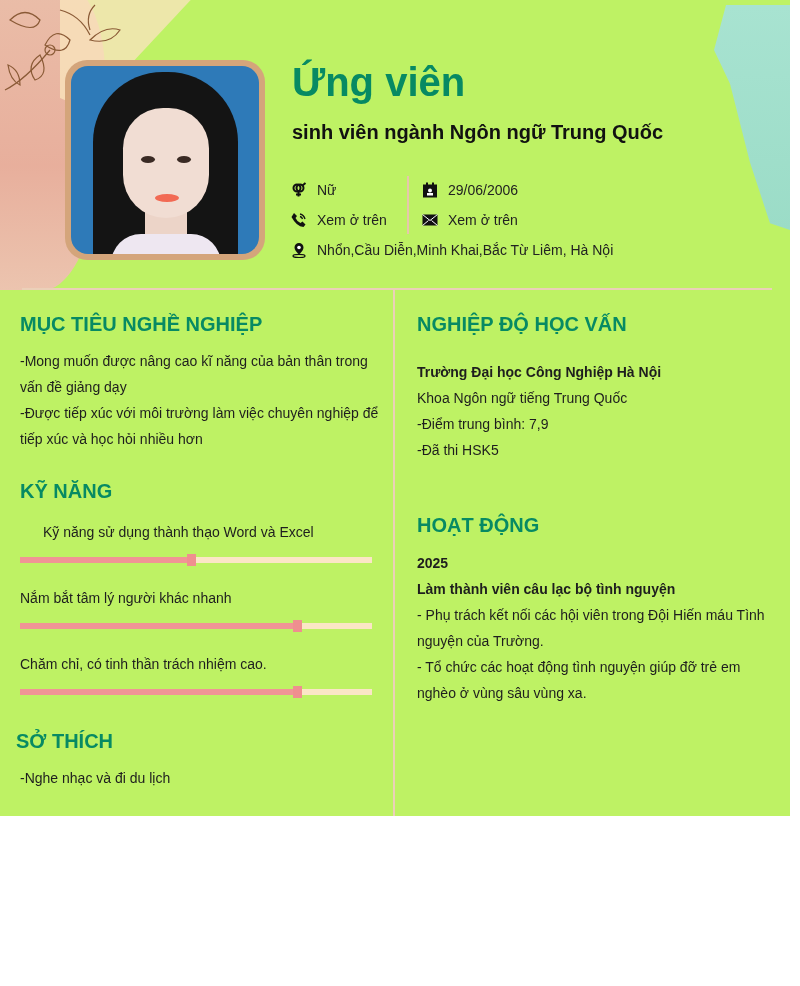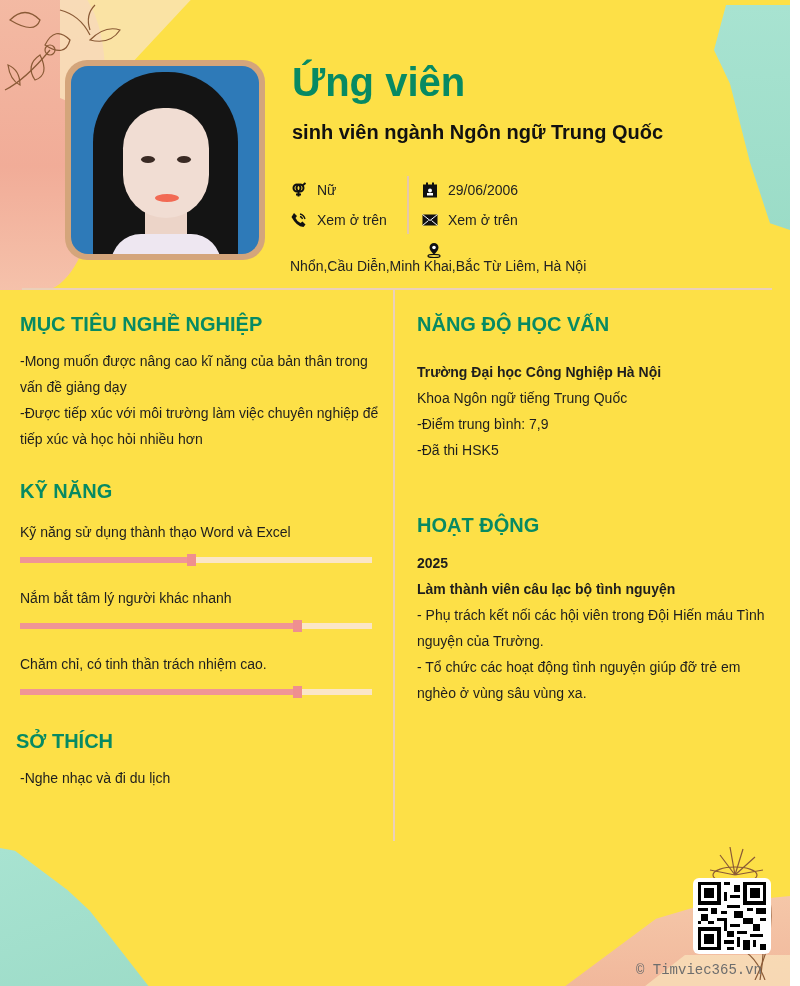--- a/index.html
+++ b/index.html
@@ -1,18 +1,18 @@
 <!DOCTYPE html>
 <html><head>
 <meta charset="utf-8">
 <style>
   * { box-sizing: border-box; margin: 0; padding: 0; }
   html, body { width: 800px; height: 986px; overflow: hidden; background: #ffffff; }
   body { font-family: "Liberation Sans", "DejaVu Sans", sans-serif; color: #1a1a1a; }
-  .page { position: relative; width: 790px; height: 986px; background: #fde047; overflow: hidden; padding-left: 44px; }
+  .page { position: relative; width: 790px; height: 816px; background: #bef264; overflow: hidden; padding-left: 44px; }
 
   
   .deco { position: absolute; pointer-events: none; }
   .deco-tl-pink { left: -20px; top: -20px; width: 120px; height: 310px;
     background: linear-gradient(180deg, #f2b5b5 0%, #efa3a6 60%, #f4bcbc 100%);
     border-radius: 0 60px 40px 0 / 0 120px 80px 0; opacity: .85; transform: skewX(-6deg); }
   .deco-tl-yellow { left: 60px; top: -10px; width: 140px; height: 120px;
     background: #f9e3bb; opacity: .8; clip-path: polygon(0 0, 100% 0, 20% 100%, 0 90%); }
   .deco-tr-mint { right: 0; top: 5px; width: 80px; height: 225px;
     background: linear-gradient(180deg, #a8e3d1, #9bdcc7);
@@ -154,21 +154,21 @@
   </div>
   <div class="info-row" style="left:421px; top:212px;">
     <span class="ic">
       <svg width="16" height="12" viewBox="0 0 16 12">
           <rect x="0.5" y="0.5" width="15" height="11" fill="#111"></rect>
           <path d="M0.5 0.5 l7.5 6 7.5 -6 M0.5 11.5 l6 -5 M15.5 11.5 l-6 -5" fill="none" stroke="#fff" stroke-width="1"></path>
         </svg>
     </span>
     <span>Xem ở trên</span>
   </div>
-  <div class="info-row" style="left:290px; top:242px;flex-direction:column;">
+  <div class="info-row" style="left:290px; top:242px;">
     <span class="ic">
       <svg width="16" height="16" viewBox="0 0 16 16">
           <path d="M8 1 a4.5 4.5 0 0 1 4.5 4.5 q0 3 -4.5 7 q-4.5 -4 -4.5 -7 A4.5 4.5 0 0 1 8 1z" fill="#111"></path>
           <circle cx="8" cy="5.5" r="1.8" fill="#fff"></circle>
           <ellipse cx="8" cy="14" rx="6" ry="1.6" fill="none" stroke="#111" stroke-width="1.4"></ellipse>
         </svg>
     </span>
     <span>Nhổn,Cầu Diễn,Minh Khai,Bắc Từ Liêm, Hà Nội</span>
   </div>
 
@@ -178,21 +178,21 @@
   <div class="sec-title" style="left:20px; top:313px;">MỤC TIÊU NGHỀ NGHIỆP</div>
   <div class="txt" style="left:20px; top:348px; width:365px;">
     <div>-Mong muốn được nâng cao kĩ năng của bản thân trong</div>
     <div>vấn đề giảng dạy</div>
     <div>-Được tiếp xúc với môi trường làm việc chuyên nghiệp để</div>
     <div>tiếp xúc và học hỏi nhiều hơn</div>
   </div>
 
   <div class="sec-title" style="left:20px; top:480px;text-align:center;">KỸ NĂNG</div>
 
-  <div class="skill-label" style="top:524px;">Kỹ năng sử dụng thành thạo Word và Excel</div>
+  <div class="skill-label" style="top:524px;margin-left:23px;">Kỹ năng sử dụng thành thạo Word và Excel</div>
   <div class="bar" style="top:557px;">
     <div class="fill" style="width:49%;"></div>
     <div class="knob" style="left:167px;"></div>
   </div>
 
   <div class="skill-label" style="top:590px;">Nắm bắt tâm lý người khác nhanh</div>
   <div class="bar" style="top:623px;">
     <div class="fill" style="width:79%;"></div>
     <div class="knob" style="left:273px;"></div>
   </div>
@@ -201,21 +201,21 @@
   <div class="bar" style="top:689px;">
     <div class="fill" style="width:79%;"></div>
     <div class="knob" style="left:273px;"></div>
   </div>
 
   <div class="sec-title" style="left:16px; top:730px;">SỞ THÍCH</div>
   <div class="txt" style="left:20px; top:765px;">
     <div>-Nghe nhạc và đi du lịch</div>
   </div>
 
-  <div class="sec-title" style="left:417px; top:313px;">NĂNG ĐỘ HỌC VẤN</div>
+  <div class="sec-title" style="left:417px; top:313px;">NGHIỆP ĐỘ HỌC VẤN</div>
   <div class="txt" style="left:417px; top:359px;">
     <div class="b">Trường Đại học Công Nghiệp Hà Nội</div>
     <div>Khoa Ngôn ngữ tiếng Trung Quốc</div>
     <div>-Điểm trung bình: 7,9</div>
     <div>-Đã thi HSK5</div>
   </div>
 
   <div class="sec-title" style="left:417px; top:514px;">HOẠT ĐỘNG</div>
   <div class="txt" style="left:417px; top:550px; width:365px;">
     <div class="b">2025</div>

